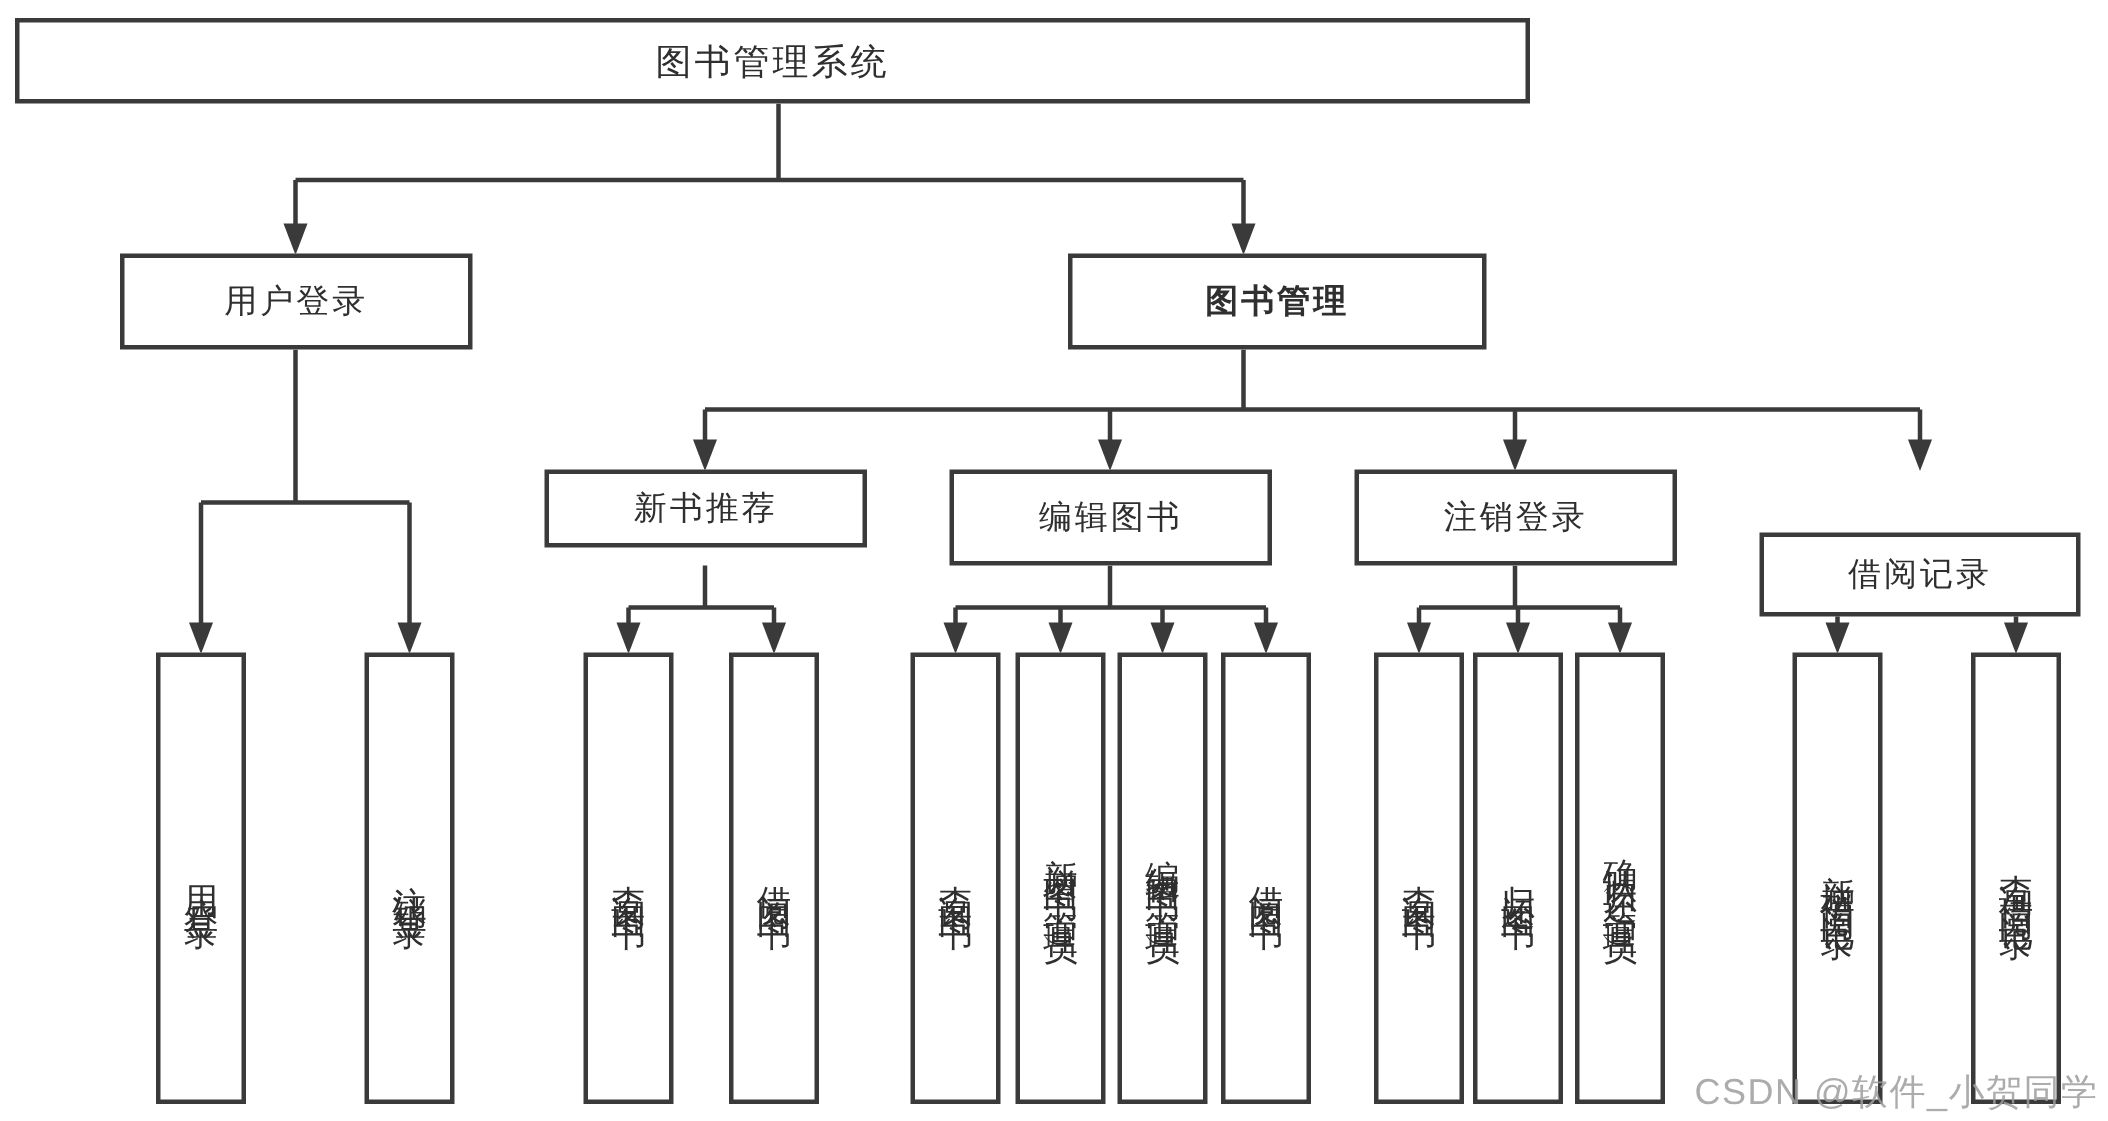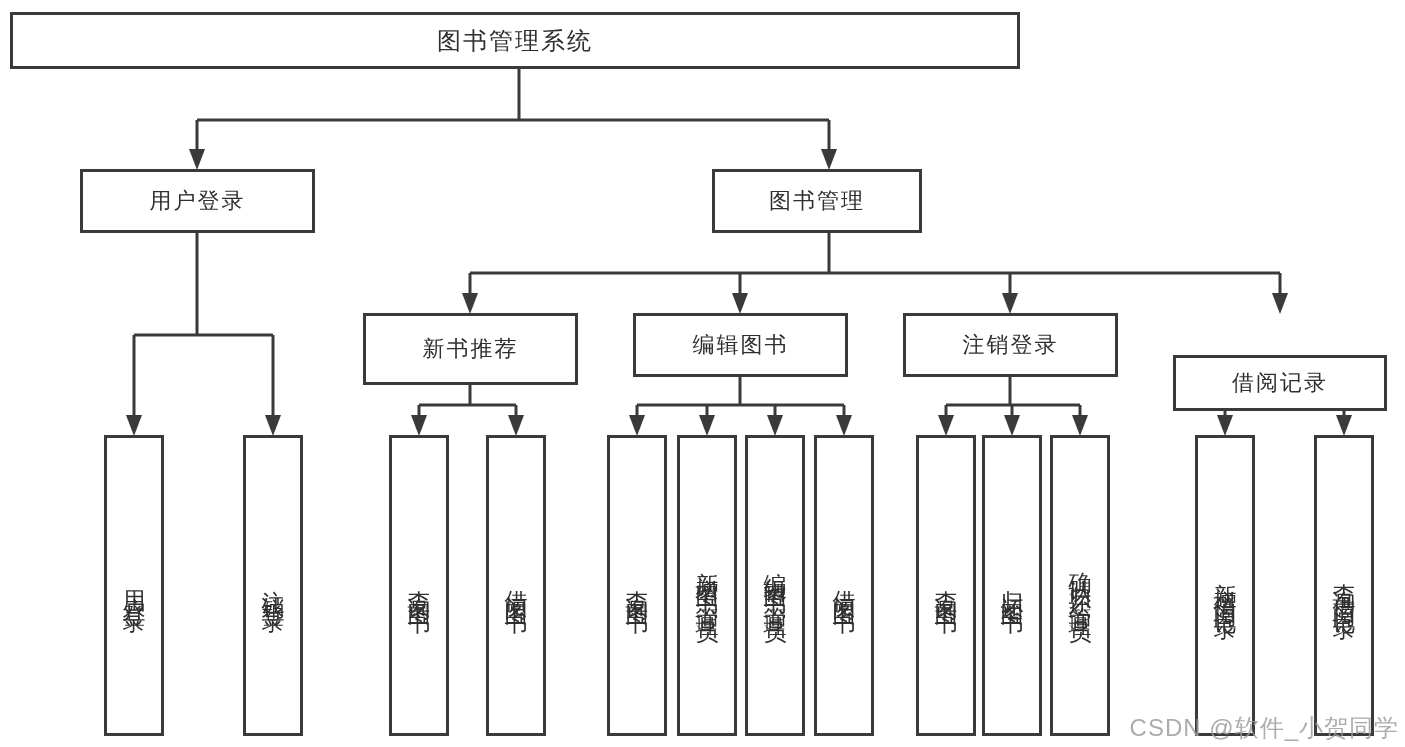--- a/index.html
+++ b/index.html
@@ -112,25 +112,25 @@
     <path class="arrow" d="M1336 415 L1352 415 L1344 436 Z"></path>
   </svg>
 
   <div class="hbox root" style="left:10px; top:12px; width:1010px; height:57px;text-align:center;">
     <span>图书管理系统</span>
   </div>
 
   <div class="hbox" style="left:80px; top:169px; width:235px; height:64px;">
     <span>用户登录</span>
   </div>
-  <div class="hbox" style="left:712px; top:169px; width:210px; height:64px;">
+  <div class="hbox" style="left:712px; top:169px; width:279px; height:64px;font-weight:bold;">
     <span>图书管理</span>
   </div>
 
-  <div class="hbox" style="left:363px; top:313px; width:215px; height:72px;">
+  <div class="hbox" style="left:363px; top:313px; width:215px; height:52px;">
     <span>新书推荐</span>
   </div>
   <div class="hbox" style="left:633px; top:313px; width:215px; height:64px;">
     <span>编辑图书</span>
   </div>
   <div class="hbox" style="left:903px; top:313px; width:215px; height:64px;">
     <span>注销登录</span>
   </div>
   <div class="hbox" style="left:1173px; top:313px; width:214px; height:56px;margin-top:42px;">
     <span>借阅记录</span>

